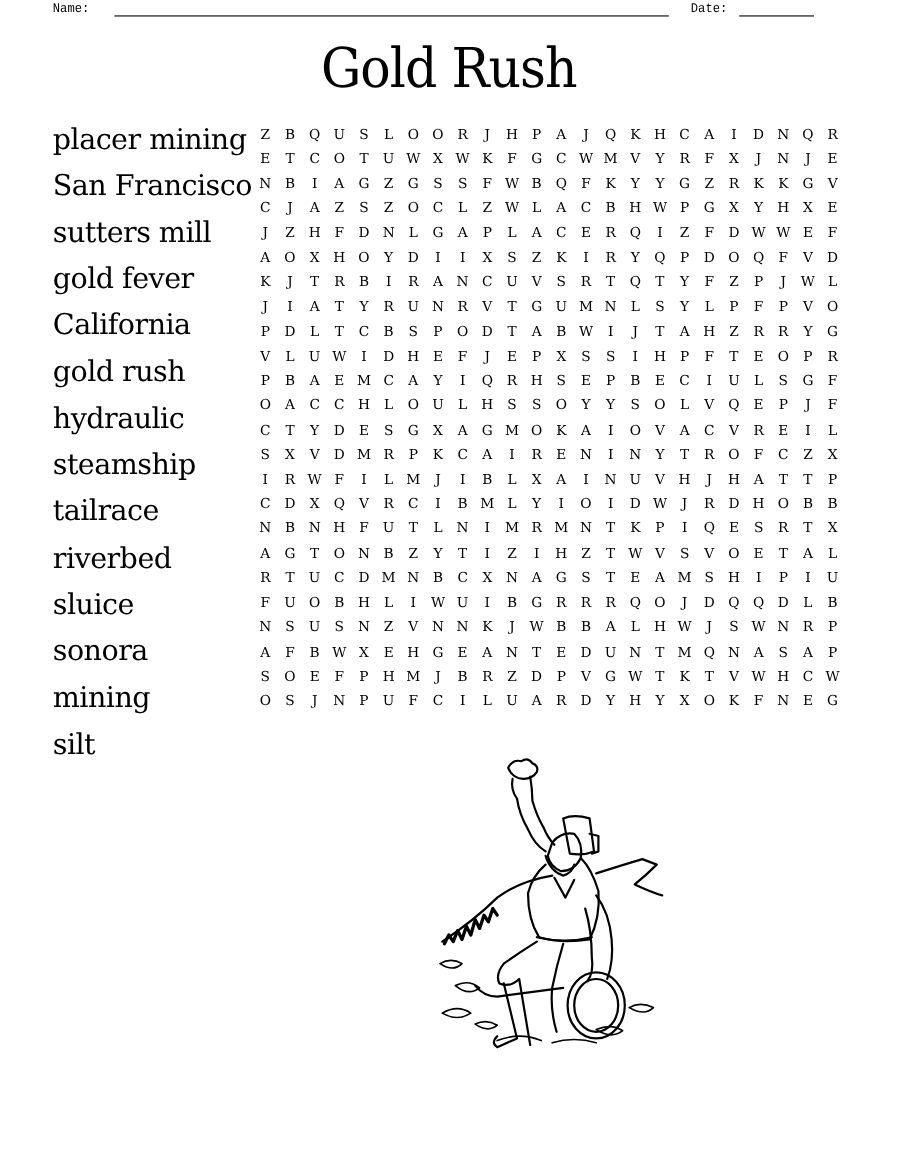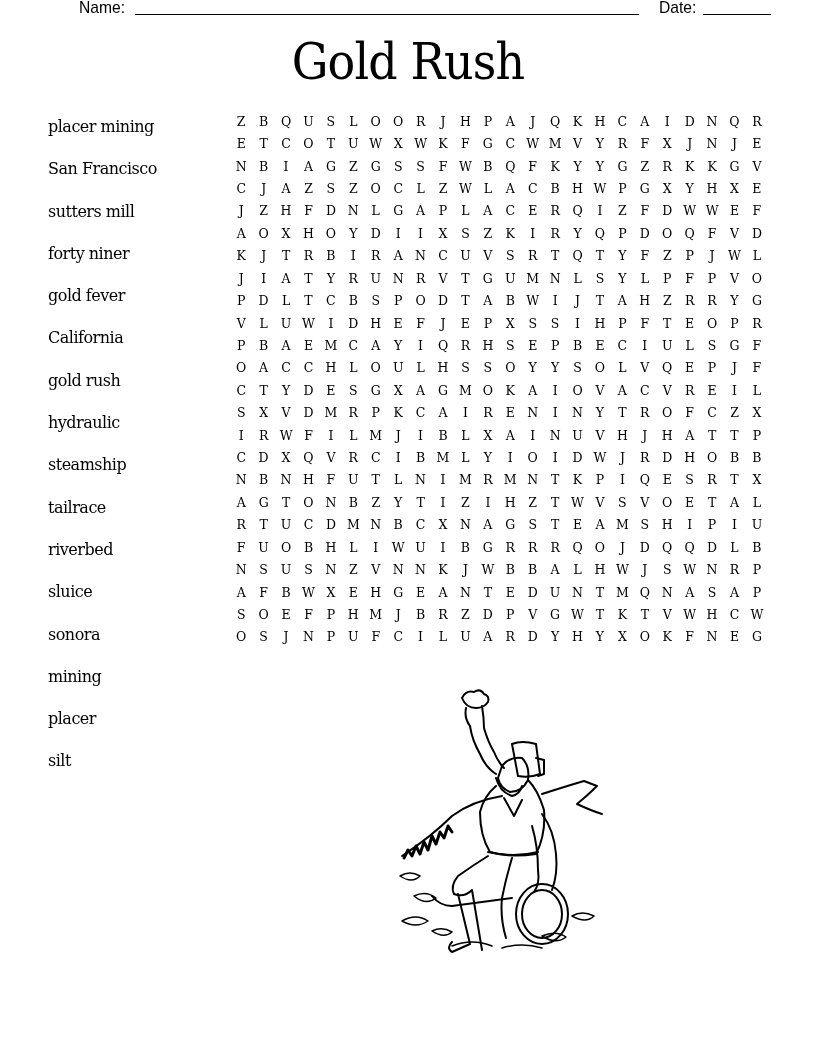--- a/index.html
+++ b/index.html
@@ -1,27 +1,27 @@
 <!DOCTYPE html>
 <html><head>
 <meta charset="utf-8">
 <style>
   html, body { margin:0; padding:0; background:#ffffff; }
   body { width:816px; height:1056px; position:relative; overflow:hidden; color:#000; }
   .header { position:absolute; top:0; left:48px; width:720px; height:20px;
-    font-family:Liberation Sans, sans-serif; font-size:17px; line-height:18px;margin-left:31px; }
+    font-family:Liberation Mono, monospace; font-size:12px; line-height:18px; }
   .header .name-label { position:absolute; left:0; top:-1px; transform:scaleX(0.92); transform-origin:left; }
   .header .name-line { position:absolute; left:56px; top:14px; width:504px; border-bottom:1px solid #000; }
   .header .date-label { position:absolute; left:580px; top:-1px; transform:scaleX(0.92); transform-origin:left; }
   .header .date-line { position:absolute; left:624px; top:14px; width:68px; border-bottom:1px solid #000; }
   .title { position:absolute; top:30px; left:0; width:816px; text-align:center;
     font-family:"DejaVu Serif", serif; font-size:50px; line-height:64px; letter-spacing:-1px;
     transform:scaleX(0.92); }
   .wordlist { position:absolute; left:48px; top:108px; width:180px; margin:0; padding:0; list-style:none;
-    font-family:"DejaVu Serif", serif; font-size:16px; }
+    font-family:"DejaVu Serif", serif; font-size:26px; }
   .wordlist li { height:42.3px; line-height:38px; white-space:nowrap; letter-spacing:-0.5px; }
   .grid { position:absolute; left:230px; top:110px; display:grid;
     grid-template-columns:repeat(24, 22.43px); grid-auto-rows:22.43px;
     font-family:"DejaVu Serif", serif; font-size:12.5px; }
   .grid .cell { display:flex; align-items:center; justify-content:center; }
   .art { position:absolute; left:392px; top:686px; width:212px; height:270px; }
 </style>
 </head>
 <body>
 
@@ -31,32 +31,30 @@
   <span class="date-label">Date:</span>
   <span class="date-line"></span>
 </div>
 
 <div class="title">Gold Rush</div>
 
 <ul class="wordlist" id="wordlist">
     <li>placer mining</li>
     <li>San Francisco</li>
     <li>sutters mill</li>
-    <li>forty niner</li>
     <li>gold fever</li>
     <li>California</li>
     <li>gold rush</li>
     <li>hydraulic</li>
     <li>steamship</li>
     <li>tailrace</li>
     <li>riverbed</li>
     <li>sluice</li>
     <li>sonora</li>
     <li>mining</li>
-    <li>placer</li>
     <li>silt</li>
   </ul>
 
 <div class="grid" id="grid">
     <div class="cell">Z</div>
     <div class="cell">B</div>
     <div class="cell">Q</div>
     <div class="cell">U</div>
     <div class="cell">S</div>
     <div class="cell">L</div>

